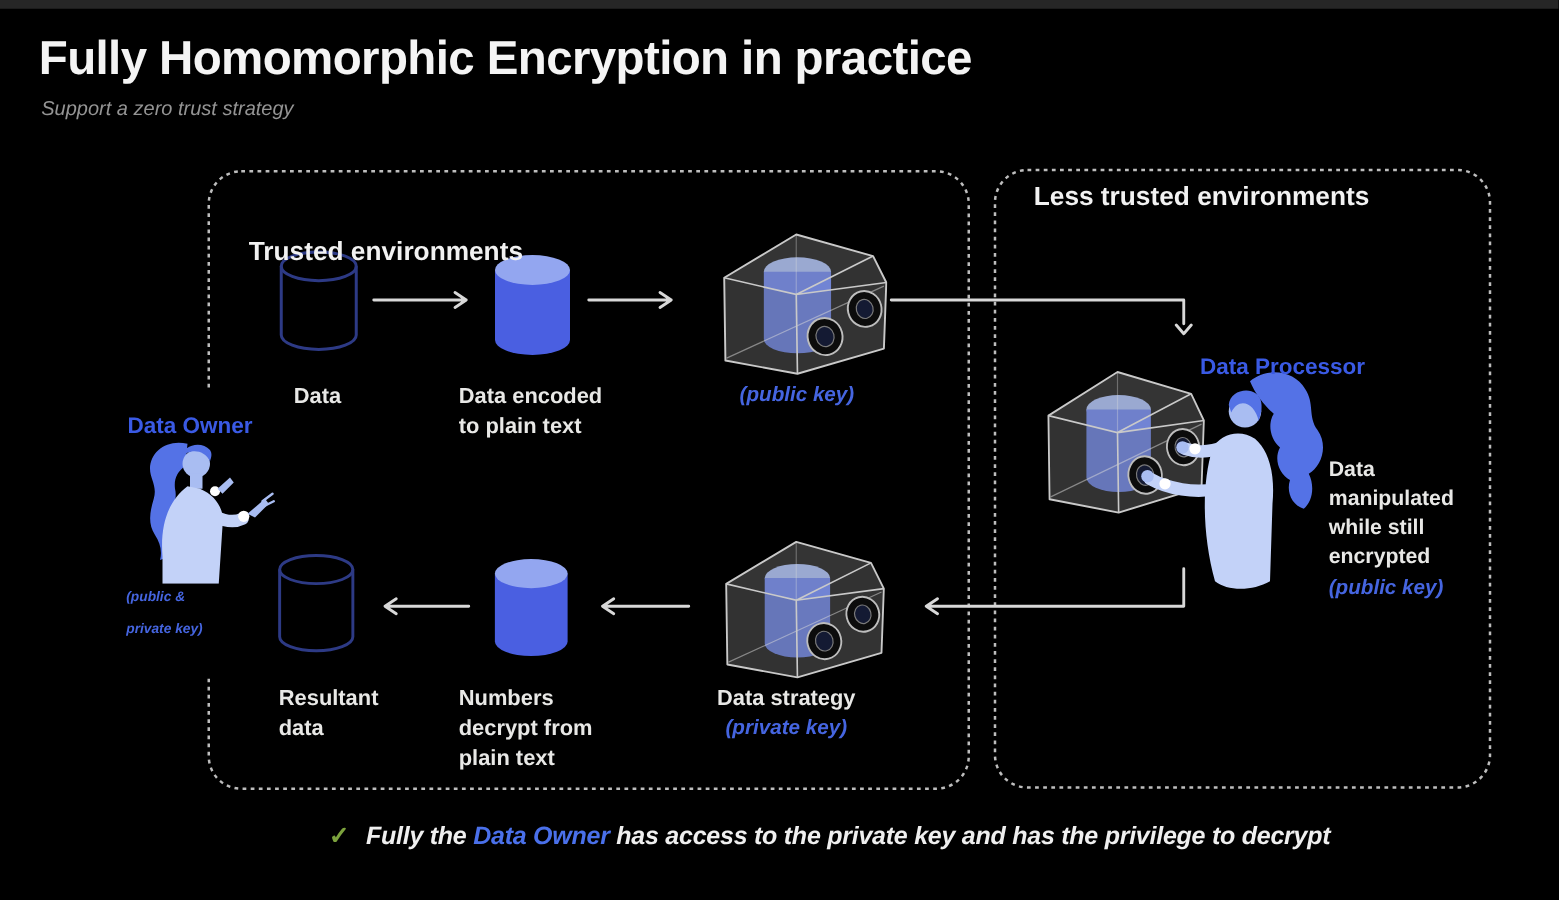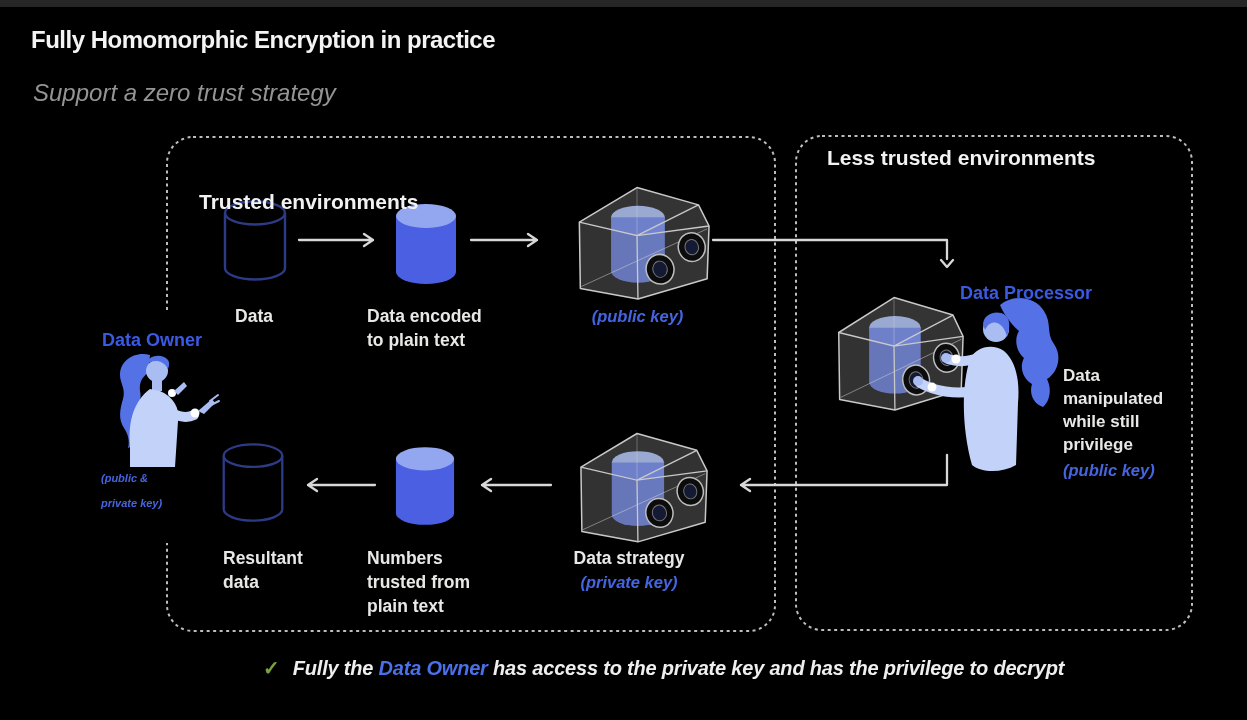--- a/index.html
+++ b/index.html
@@ -1,21 +1,21 @@
 <!DOCTYPE html>
 <html><head>
 <meta charset="utf-8">
 <style>
   html,body{margin:0;padding:0;background:#000;}
   .stage{position:relative;width:1247px;height:720px;background:#000;overflow:hidden;
          font-family:"Liberation Sans", sans-serif;}
   .topband{position:absolute;left:0;top:0;width:1247px;height:7px;background:#262626;z-index:1;}
-  .title{position:absolute;left:31px;top:26px;font-size:24px;font-weight:700;color:#f4f4f4;
+  .title{position:absolute;left:31px;top:26px;font-size:38px;font-weight:700;color:#f4f4f4;
          letter-spacing:-0.5px;z-index:5;}
-  .subtitle{position:absolute;left:33px;top:79px;font-size:24px;font-style:italic;color:#949494;z-index:5;}
+  .subtitle{position:absolute;left:33px;top:79px;font-size:16px;font-style:italic;color:#949494;z-index:5;}
   .layer{position:absolute;left:0;top:0;width:1247px;height:720px;pointer-events:none;}
   .boxes-layer{z-index:2;}
   .connector-layer{z-index:6;}
   .env-heading{position:absolute;font-size:21px;font-weight:700;color:#f2f2f2;z-index:5;}
   .h-trusted{left:199px;top:146px;margin-top:44px;}
   .h-less{left:827px;top:146px;}
   .icon{position:absolute;z-index:3;}
   .lbl{position:absolute;z-index:5;font-size:17.5px;font-weight:600;color:#e8e8e6;line-height:24px;}
   .lbl .key{color:#4565e0;font-style:italic;font-size:16.5px;}
   .center{text-align:center;}
@@ -155,39 +155,39 @@
   <div class="lbl center" style="left:556px;top:304px;width:163px">
     <div class="key">(public key)</div>
   </div>
 
   <div class="lbl" style="left:223px;top:546px">
     <div>Resultant</div>
     <div>data</div>
   </div>
   <div class="lbl" style="left:367px;top:546px">
     <div>Numbers</div>
-    <div>trusted from</div>
+    <div>decrypt from</div>
     <div>plain text</div>
   </div>
   <div class="lbl center" style="left:548px;top:546px;width:162px">
     <div>Data strategy</div>
     <div class="key">(private key)</div>
   </div>
 
   <div class="blue-name" style="left:102px;top:330px">Data Owner</div>
   <div class="owner-keys">
     <div>(public &amp;</div>
     <div>private key)</div>
   </div>
   <div class="blue-name" style="left:960px;top:283px">Data Processor</div>
   <div class="proc-note">
     <div>Data</div>
     <div>manipulated</div>
     <div>while still</div>
-    <div>privilege</div>
+    <div>encrypted</div>
     <div class="key">(public key)</div>
   </div>
 
   <div class="footer">
     <span class="check">✓</span>
     <span class="ftext">
       <span>Fully the</span>
       <span class="hl">Data Owner</span>
       <span>has access to the private key and has the privilege to decrypt</span>
     </span>

